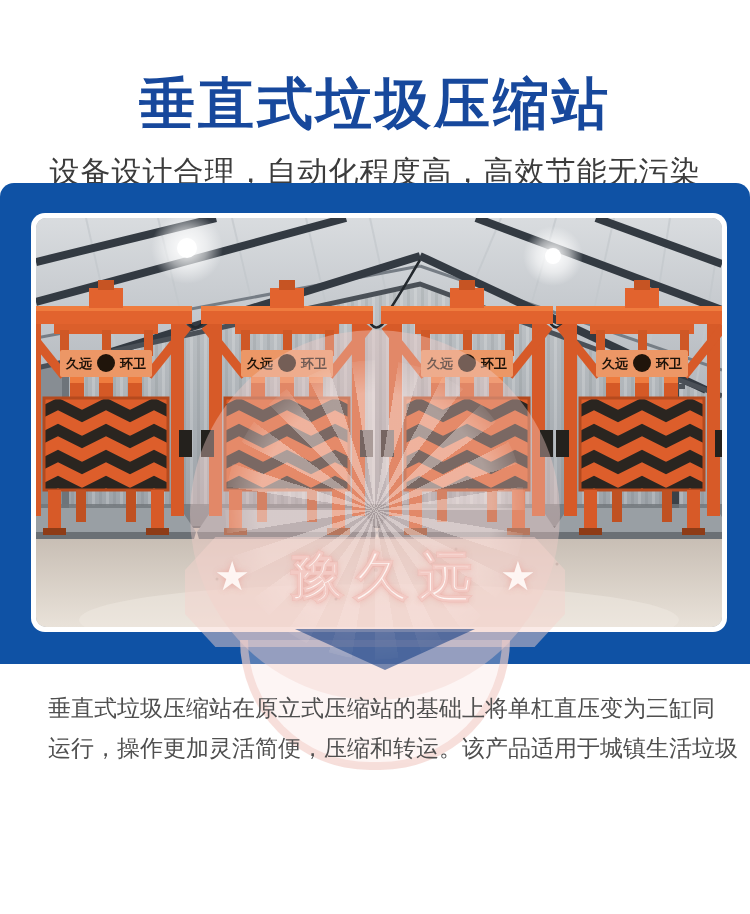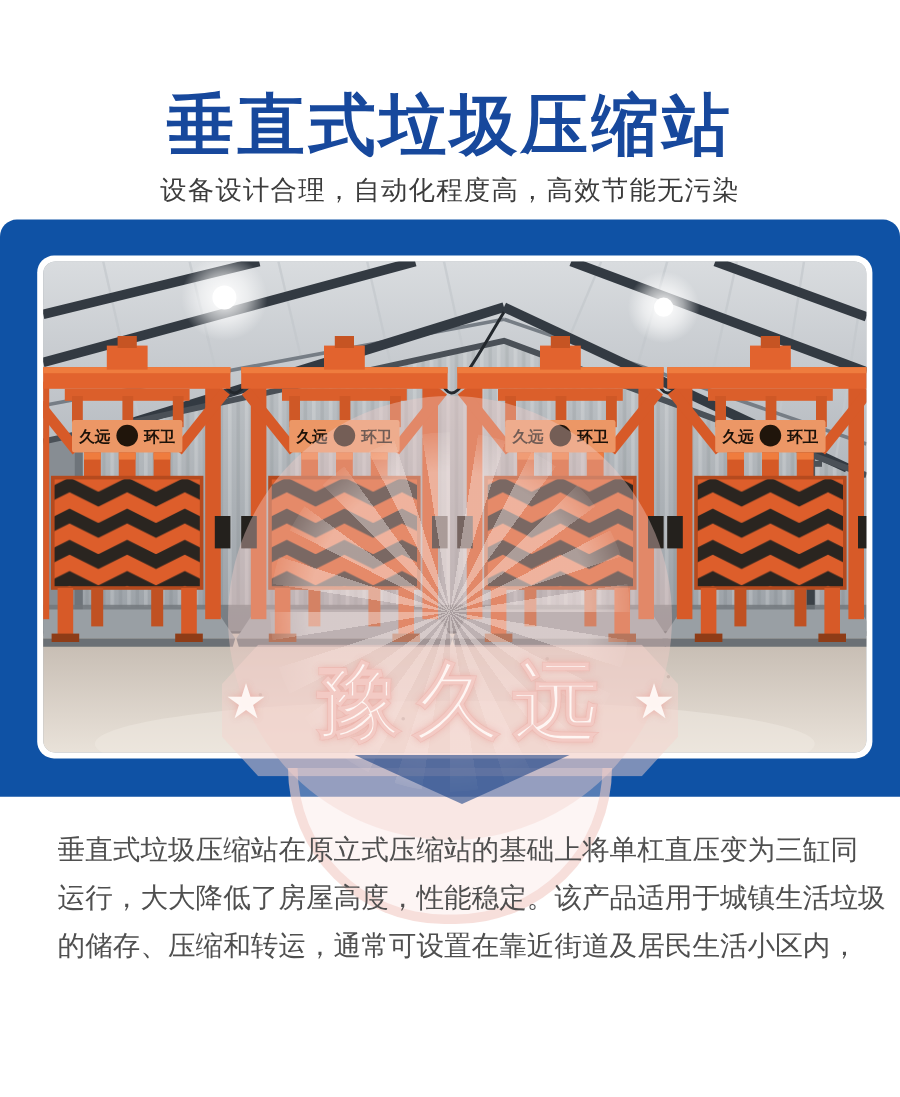--- a/index.html
+++ b/index.html
@@ -7,21 +7,21 @@
     position:relative;width:750px;height:914px;background:#ffffff;overflow:hidden;
     font-family:"Liberation Sans","DejaVu Sans",sans-serif;
   }
   
   .title{
     position:absolute;top:34px;left:0;width:750px;text-align:center;
     font-size:56px;line-height:1.15;font-weight:900;color:#17489c;letter-spacing:3px;
   }
   .subtitle{
     position:absolute;top:122px;left:0;width:750px;text-align:center;
-    font-size:22px;font-weight:500;color:#3c3c3c;letter-spacing:1px;
+    font-size:30px;font-weight:500;color:#3c3c3c;letter-spacing:1px;
   }
   
   .band{
     position:absolute;top:183px;left:0;width:750px;height:481px;
     background:#0f52a5;border-radius:14px 14px 0 0;z-index:0;
   }
   .photo-frame{
     position:absolute;top:213px;left:31px;width:696px;height:419px;
     background:#ffffff;border-radius:14px;padding:5px;box-sizing:border-box;z-index:1;
   }
@@ -42,21 +42,21 @@
     left:185px;top:537px;width:380px;height:110px;
     clip-path:polygon(8% 0,92% 0,100% 30%,100% 70%,92% 100%,8% 100%,0 70%,0 30%);
     background:rgba(244,211,205,0.48);
   }
   .wm-text{
     left:0;top:549px;width:750px;display:flex;justify-content:center;align-items:center;gap:18px;
     color:rgba(255,251,249,0.92);
     text-shadow:0 0 6px rgba(234,168,160,0.85);
   }
   .wm-star{font-size:40px;line-height:1;}
-  .wm-brand{font-size:72px;line-height:1;font-weight:700;letter-spacing:10px;margin-left:22px;
+  .wm-brand{font-size:54px;line-height:1;font-weight:700;letter-spacing:10px;margin-left:22px;
     -webkit-text-stroke:1px rgba(236,178,170,0.65);}
   .wm-v{
     left:295px;top:629px;width:180px;height:41px;
     clip-path:polygon(0 0,100% 0,50% 100%);
     background:rgba(13,56,130,0.55);
   }
   .wm-shield{
     left:240px;top:640px;width:270px;height:130px;
     border:8px solid rgba(242,204,198,0.55);border-top:none;
     border-radius:0 0 135px 135px;box-sizing:border-box;
@@ -220,17 +220,16 @@
   <div class="wm wm-shield"></div>
   <div class="wm wm-v"></div>
   <div class="wm wm-text">
     <span class="wm-star">★</span>
     <span class="wm-brand">豫久远</span>
     <span class="wm-star">★</span>
   </div>
 
   <div class="desc">
     <div class="line">垂直式垃圾压缩站在原立式压缩站的基础上将单杠直压变为三缸同</div>
-    <div class="line">运行，大大降低了房屋高度，性能稳定。该产品适用于城镇生活垃圾</div>
-    <div class="line">的储存、压缩和转运，通常可设置在靠近街道及居民生活小区内，</div>
+    <div class="line">运行，操作更加灵活简便，压缩和转运。该产品适用于城镇生活垃圾</div>
   </div>
 
 </div>
 
 </body></html>

